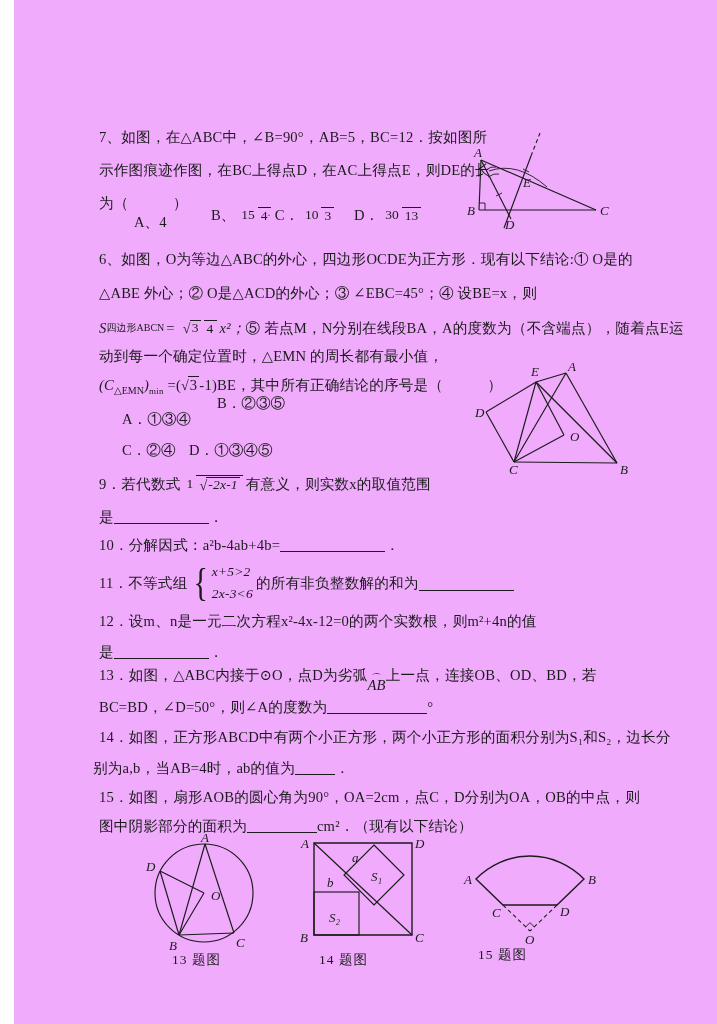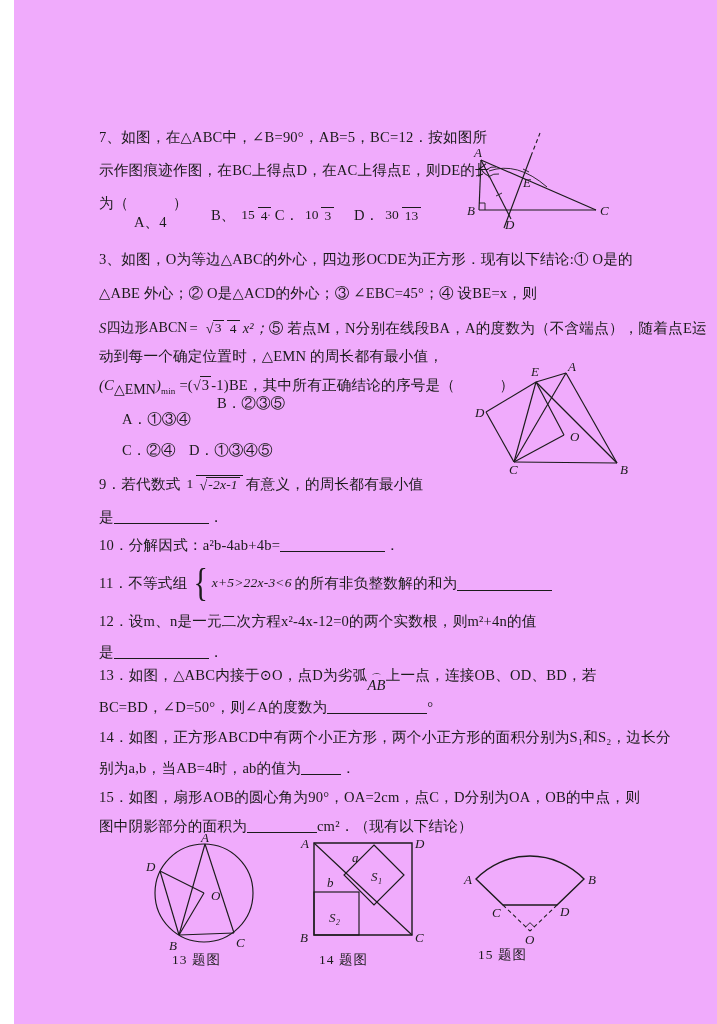--- a/index.html
+++ b/index.html
@@ -6,27 +6,27 @@
   .page{position:relative;width:717px;height:1024px;background:#f0abfc;
         font-family:"Liberation Serif","DejaVu Serif",serif;color:#1b1b1b;overflow:hidden;margin-left:14px;}
   .line{position:absolute;white-space:nowrap;font-size:14.6px;letter-spacing:.2px;}
   .mline{display:flex;align-items:center;}
   .frac{display:inline-flex;flex-direction:row;align-items:center;line-height:1.1;
         font-size:13.5px;margin:0 3px;vertical-align:middle;}
   .frac .num{padding:0 3px;display:inline-flex;align-items:flex-end;}
   .frac .den{border-top:1.2px solid #1b1b1b;padding:1px 3px 0 3px;display:inline-flex;align-items:flex-end;}
   .rad{font-size:14px;margin-right:-1px;}
   .radicand{border-top:1.2px solid #1b1b1b;padding:0 2px;}
-  .ssub{font-size:14px;vertical-align:-4px;letter-spacing:0;}
+  .ssub{font-size:10px;vertical-align:-4px;letter-spacing:0;}
   .msub{font-size:9px;vertical-align:-4px;}
   .sit{font-style:italic;}
   .blank{display:inline-block;border-bottom:1.2px solid #1b1b1b;height:14px;vertical-align:-2px;}
   .brace{font-size:40px;font-weight:300;display:inline-block;line-height:.9;
          transform:scaleX(.75);margin:0 1px 0 4px;}
-  .sys{display:inline-flex;flex-direction:row;font-size:13.5px;line-height:1.65;font-style:italic;}
+  .sys{display:inline-flex;flex-direction:column;font-size:13.5px;line-height:1.65;font-style:italic;}
   .opt{position:absolute;font-size:14.6px;white-space:nowrap;}
   .optfrac{display:inline-flex;align-items:center;}
   .cap{position:absolute;font-size:13.5px;letter-spacing:1px;}
   .stray{color:#555;font-size:12px;}
   svg{position:absolute;overflow:visible;}
   svg .ln{stroke:#1b1b1b;stroke-width:1.15;fill:none;}
   svg .bold{stroke-width:1.4;}
   svg .dash{stroke:#1b1b1b;stroke-width:1.05;fill:none;stroke-dasharray:4 3;}
   svg .thin{stroke:#1b1b1b;stroke-width:.9;fill:none;}
   svg text{font-family:"Liberation Serif","DejaVu Serif",serif;font-style:italic;
@@ -75,21 +75,21 @@
     <line class="thin" x1="37" y1="71" x2="43" y2="68"></line>
     <line class="thin" x1="64" y1="44" x2="70" y2="47"></line>
     <polyline class="thin" points="20,78 26,78 26,85"></polyline>
     <text x="15" y="32">A</text>
     <text x="8" y="90">B</text>
     <text x="141" y="90">C</text>
     <text x="46" y="104">D</text>
     <text x="64" y="62">E</text>
   </svg>
 
-  <div class="line" style="left:85px;top:250px;">3、如图，O为等边△ABC的外心，四边形OCDE为正方形．现有以下结论:① O是的</div>
+  <div class="line" style="left:85px;top:250px;">6、如图，O为等边△ABC的外心，四边形OCDE为正方形．现有以下结论:① O是的</div>
   <div class="line" style="left:85px;top:284px;">△ABE 外心；② O是△ACD的外心；③ ∠EBC=45°；④ 设BE=x，则</div>
 
   <div class="line mline" style="left:85px;top:308px;height:40px;">
     <span class="sit">S</span>
       <span class="ssub">四边形ABCN</span>
     <span style="margin:0 2px;">=</span>
     <span class="frac">
       <span class="num">
           <span class="rad">√</span>
           <span class="radicand">3</span>
@@ -133,21 +133,21 @@
 
   <div class="line mline" style="left:85px;top:465px;height:38px;">
     <span>9．若代数式</span>
     <span class="frac">
       <span class="num">1</span>
       <span class="den">
           <span class="rad">√</span>
           <span class="radicand sit">-2x-1</span>
         </span>
     </span>
-    <span>有意义，的周长都有最小值</span>
+    <span>有意义，则实数x的取值范围</span>
   </div>
   <div class="line" style="left:85px;top:508px;">
     <span>是</span><span class="blank" style="width:95px;"></span><span>．</span>
   </div>
 
   <div class="line" style="left:85px;top:536px;">
     <span>10．分解因式：a²b-4ab+4b=</span><span class="blank" style="width:105px;"></span><span>．</span>
   </div>
 
   <div class="line mline" style="left:85px;top:560px;height:46px;">
@@ -170,21 +170,21 @@
     <span>13．如图，△ABC内接于⊙O，点D为劣弧</span><span style="display:inline-flex;flex-direction:column;align-items:center;line-height:.55;vertical-align:-2px;">
         <span style="font-size:11px;">⌒</span>
         <span class="sit">AB</span>
       </span><span>上一点，连接OB、OD、BD，若</span>
   </div>
   <div class="line" style="left:85px;top:698px;">
     <span>BC=BD，∠D=50°，则∠A的度数为</span><span class="blank" style="width:100px;"></span><span>°</span>
   </div>
 
   <div class="line" style="left:85px;top:728px;text-align:right;">14．如图，正方形ABCD中有两个小正方形，两个小正方形的面积分别为S₁和S₂，边长分</div>
-  <div class="line" style="left:85px;top:759px;text-align:center;">
+  <div class="line" style="left:79px;top:759px;text-align:center;">
     <span>别为a,b，当AB=4时，ab的值为</span><span class="blank" style="width:40px;"></span><span>．</span>
   </div>
 
   <div class="line" style="left:85px;top:788px;">15．如图，扇形AOB的圆心角为90°，OA=2cm，点C，D分别为OA，OB的中点，则</div>
   <div class="line" style="left:85px;top:817px;">
     <span>图中阴影部分的面积为</span><span class="blank" style="width:70px;"></span><span>cm²．（现有以下结论）</span>
   </div>
 
   <svg style="left:115px;top:835px;" width="155" height="135" viewBox="0 0 155 135">
     <circle class="ln" cx="75" cy="58" r="49"></circle>

